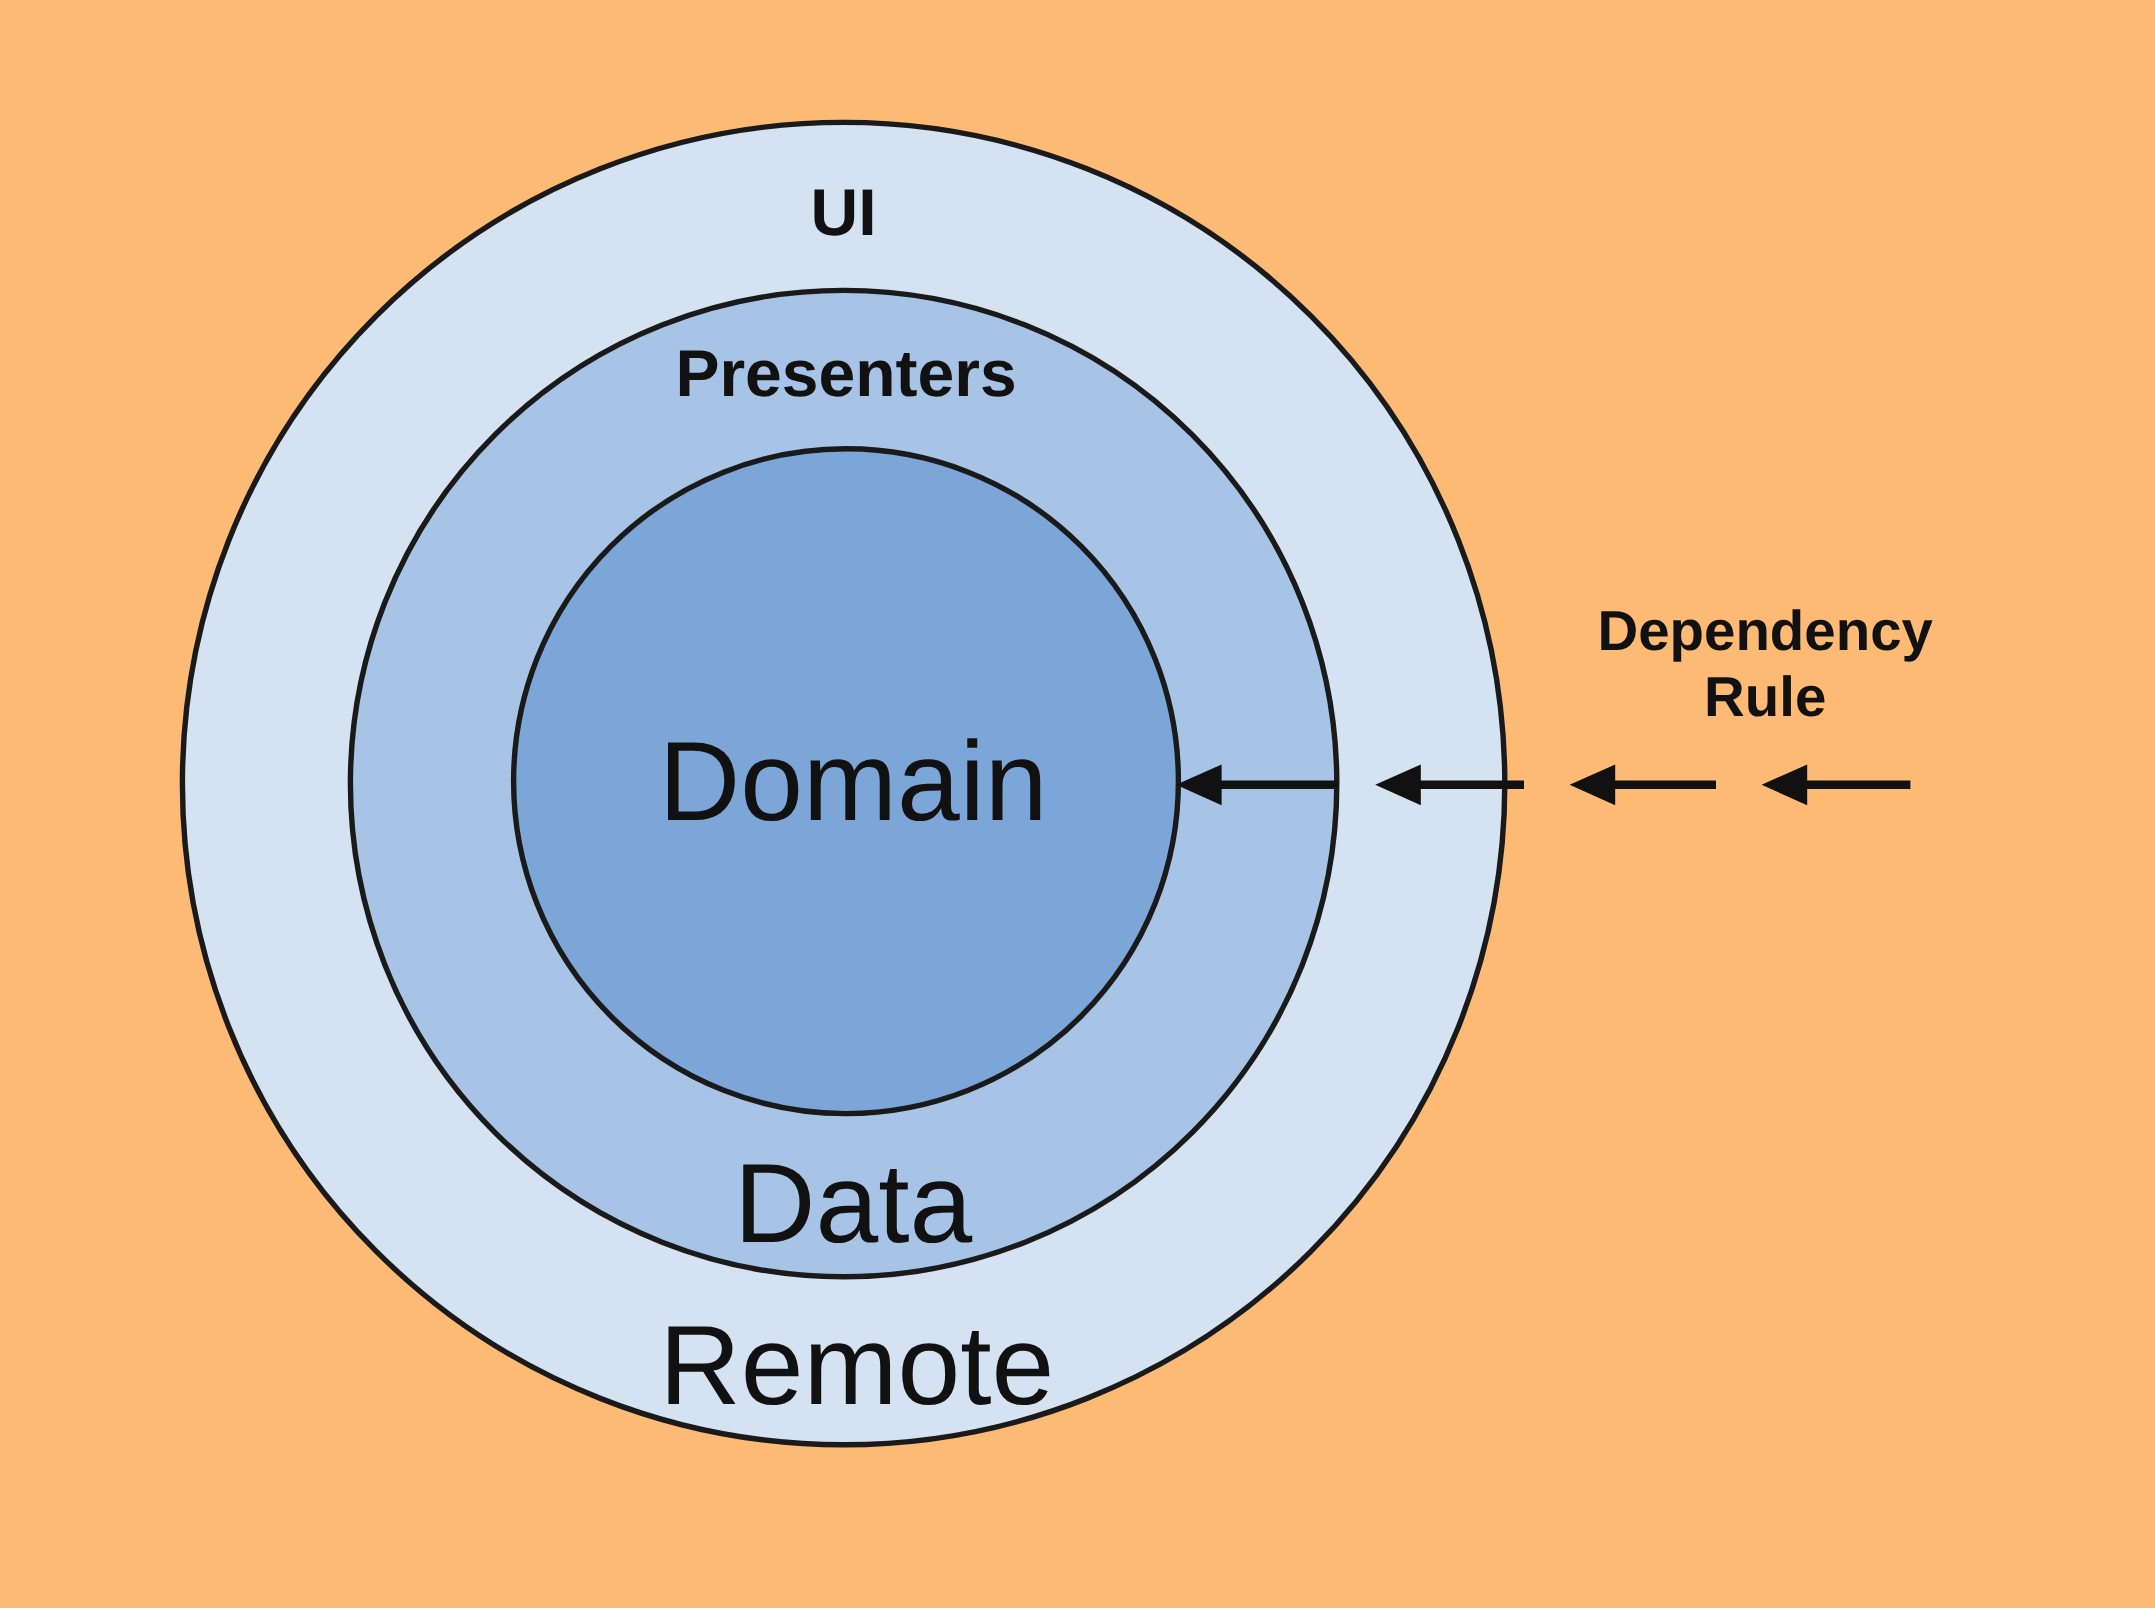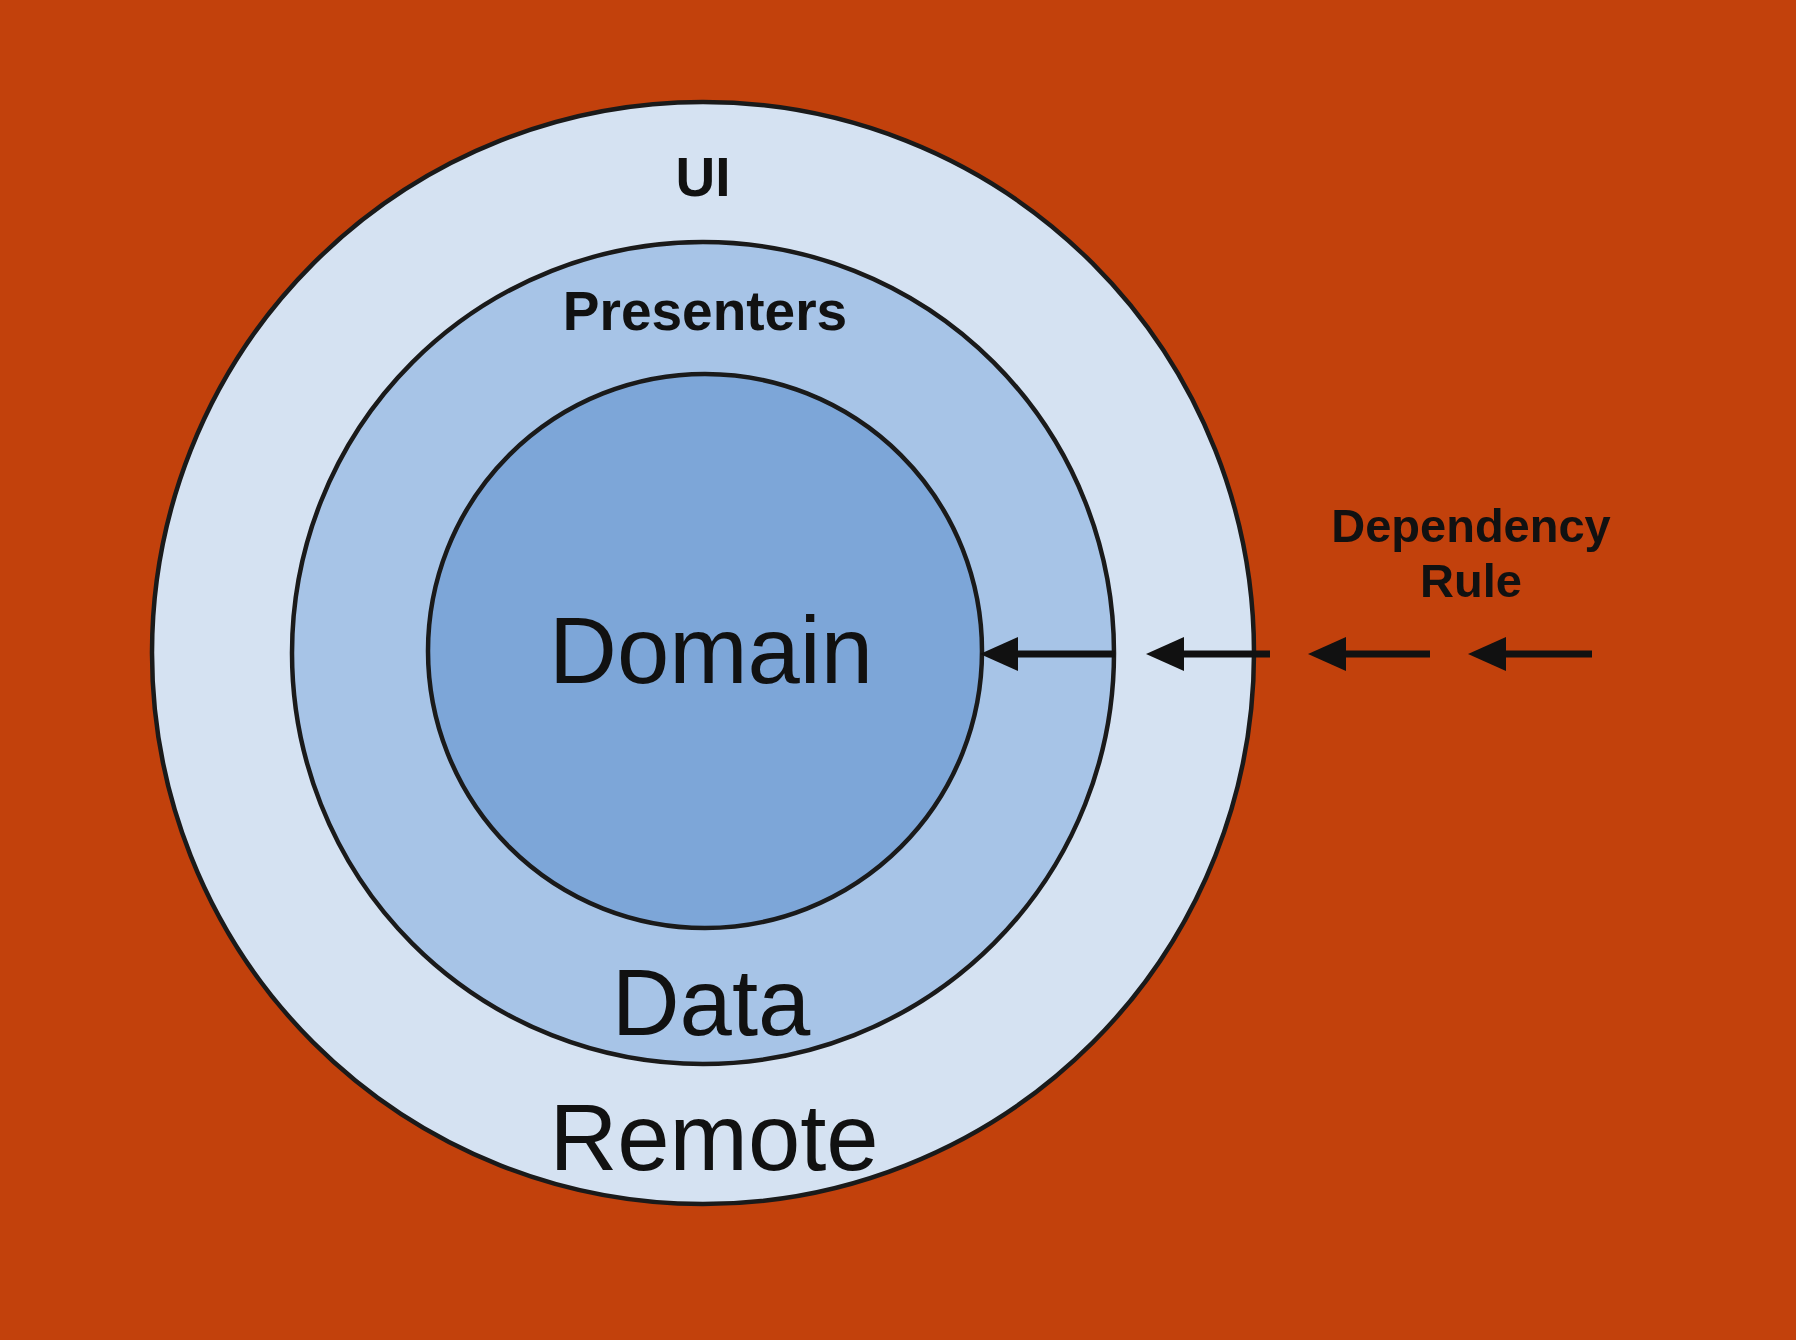--- a/index.html
+++ b/index.html
@@ -8,21 +8,21 @@
     background: #ffffff;
     width: 1796px;
     height: 1340px;
     overflow: hidden;
     font-family: "Liberation Sans", sans-serif;
   }
   .stage {
     position: relative;
     width: 1796px;
     height: 1340px;
-    background: #c2410c;
+    background: #fdba74;
   }
   svg { display: block; }
   .ring {
     stroke: #1a1a1a;
     stroke-width: 4.5;
   }
   .label-light {
     font-family: "Liberation Sans", sans-serif;
     font-size: 94px;
     font-weight: 400;

